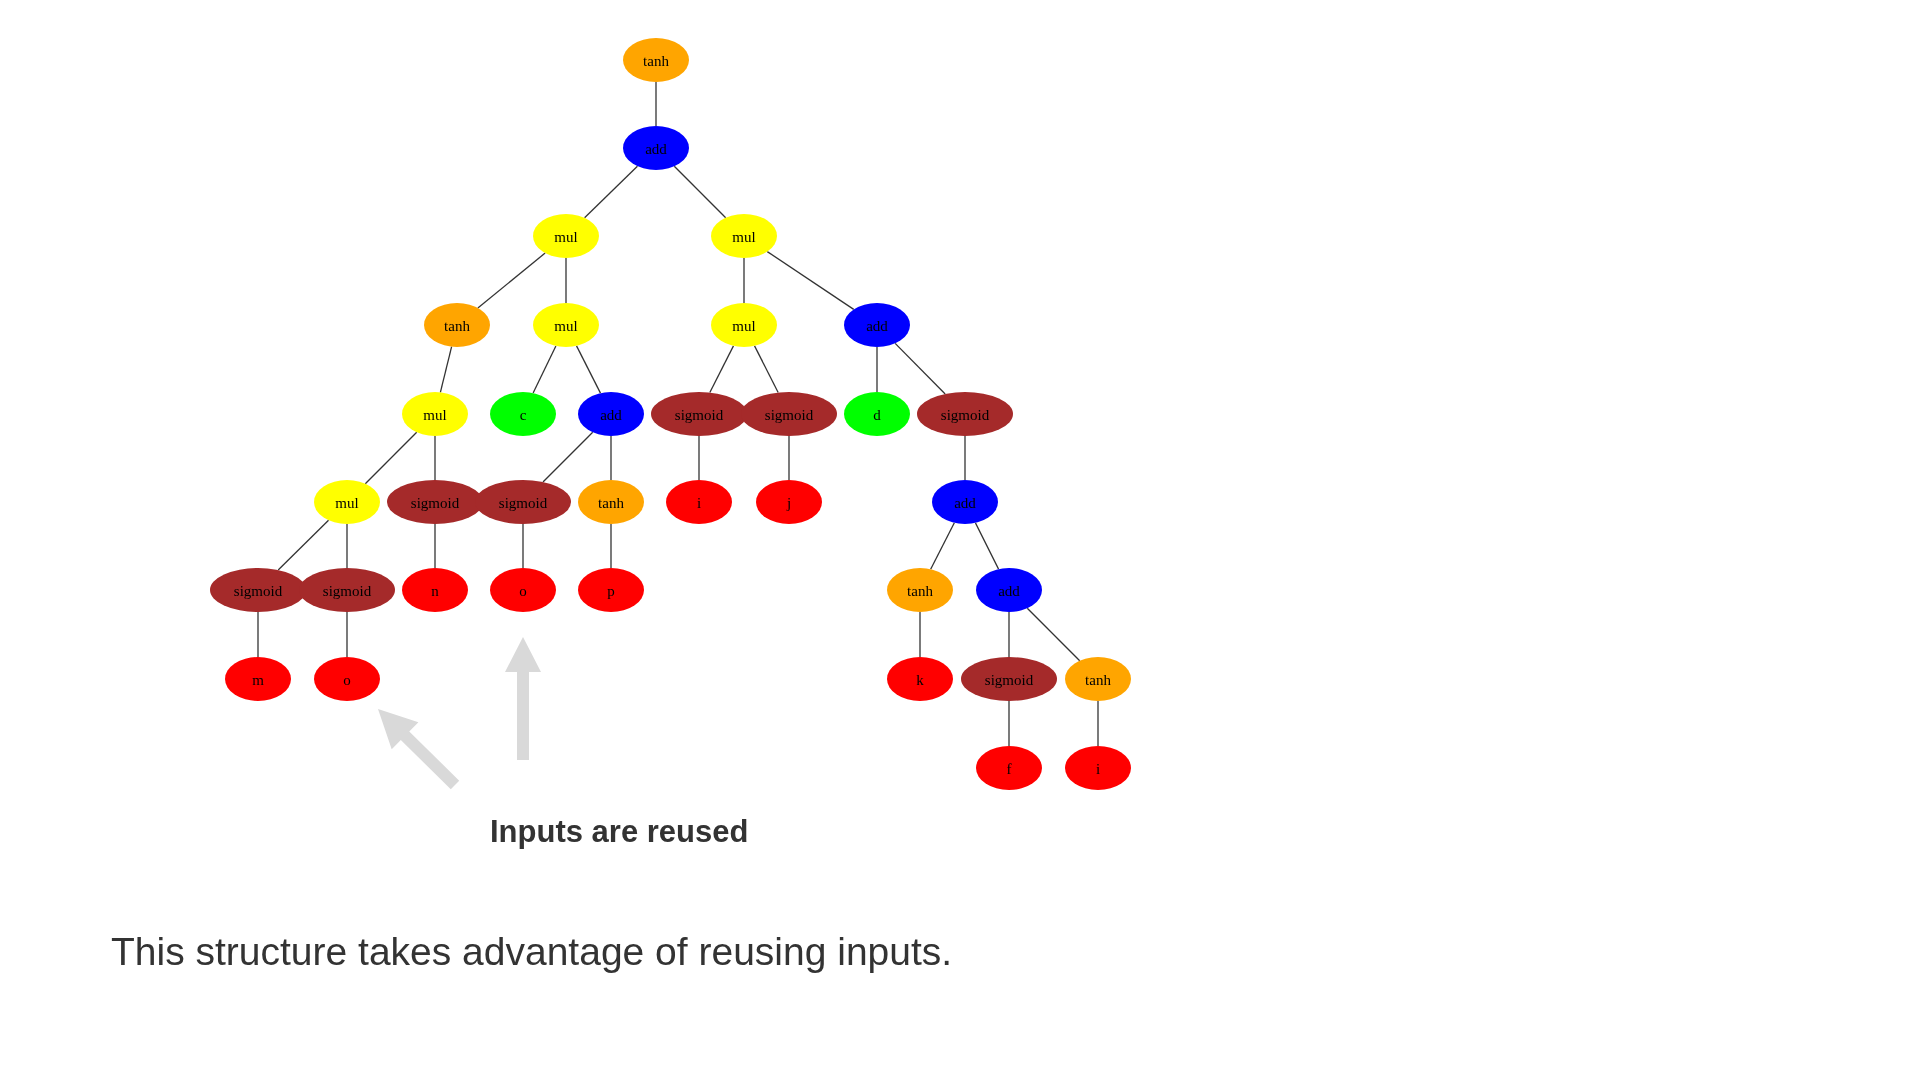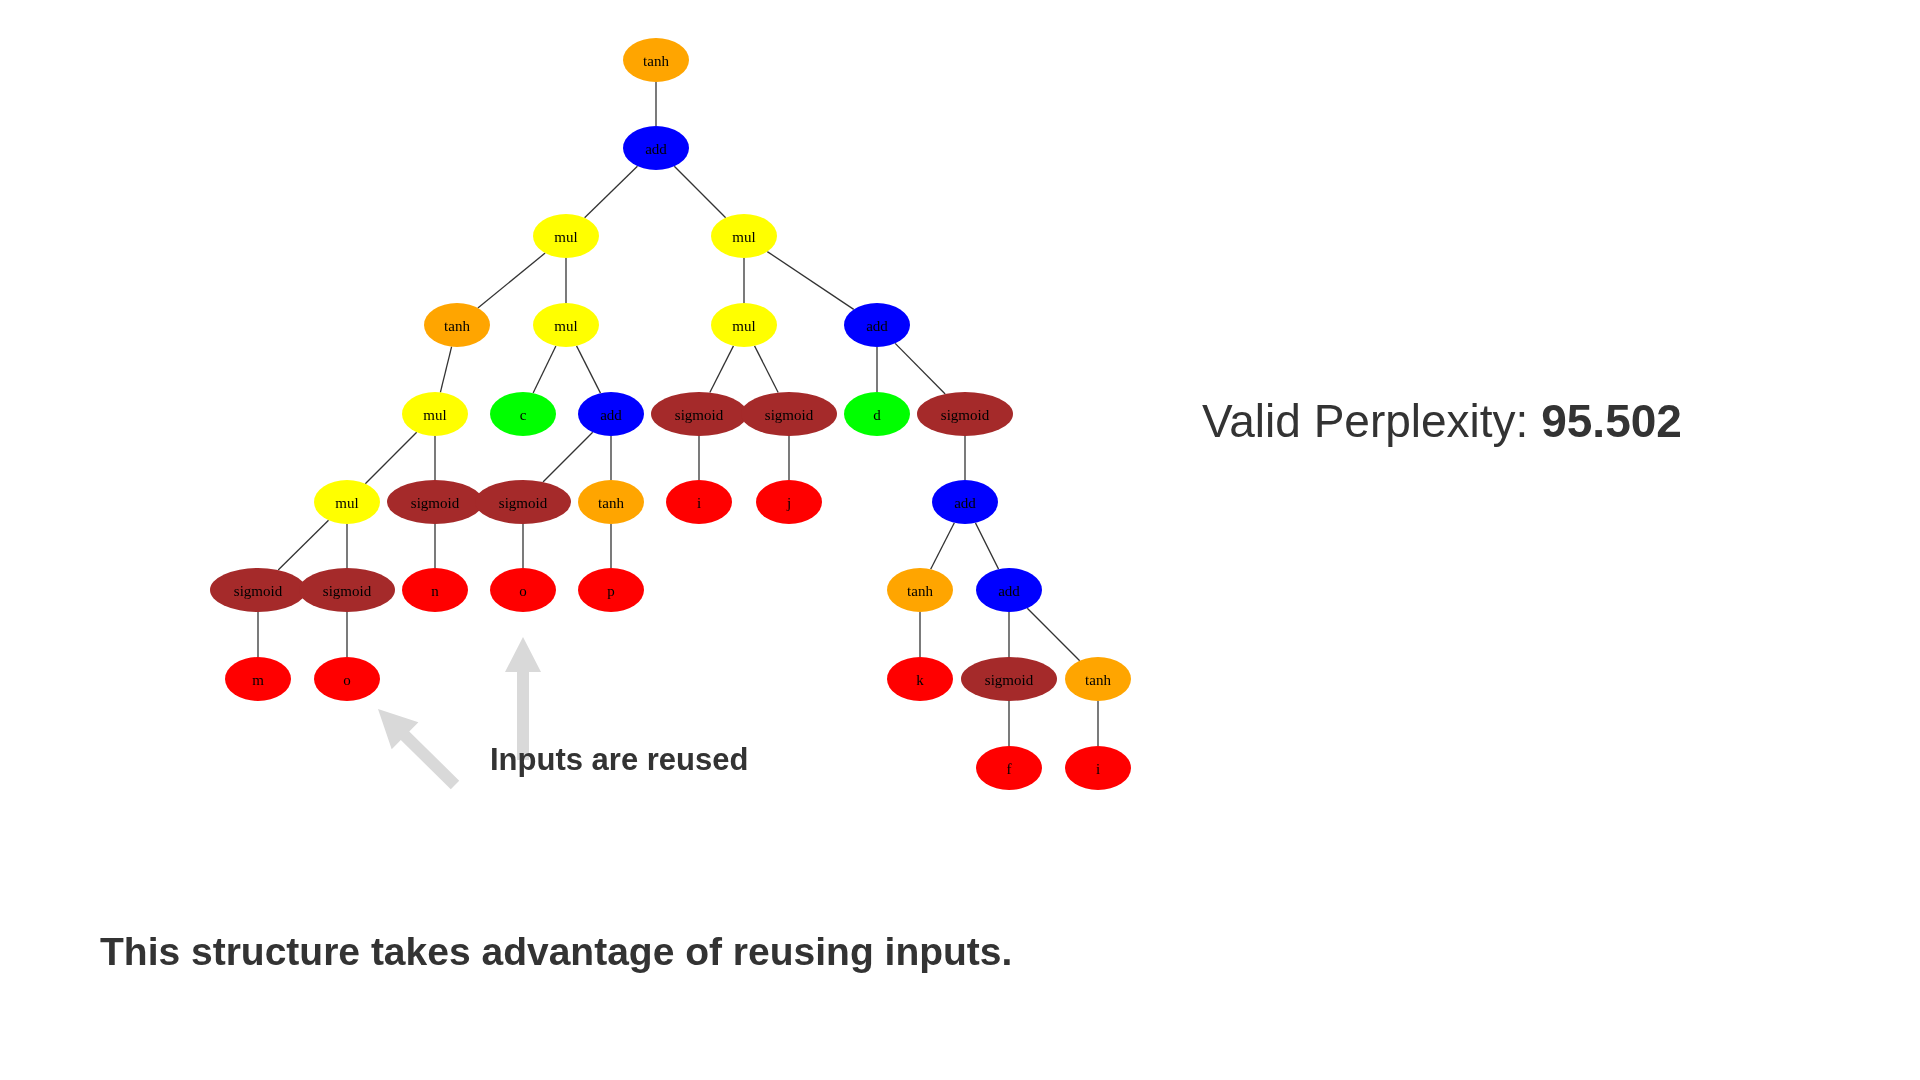--- a/index.html
+++ b/index.html
@@ -1,22 +1,22 @@
 <!DOCTYPE html>
 <html><head>
 <meta charset="utf-8">
 <style>
   html, body { margin:0; padding:0; background:#ffffff; }
   body { width:1920px; height:1080px; position:relative; overflow:hidden; font-family:"Liberation Sans", sans-serif; }
   #tree { position:absolute; left:0; top:0; width:1920px; height:1080px; }
   .node-label { font-family:"Liberation Serif", "DejaVu Serif", serif; font-size:15px; fill:#000; text-anchor:middle; dominant-baseline:central; }
   .stats { position:absolute; left:1202px; top:380px; color:#333333; font-size:46px; line-height:82px; }
   .stats b { font-weight:bold; }
-  .annotation { position:absolute; left:490px; top:742px; color:#333333; font-size:31px; font-weight:bold; }
-  .caption { position:absolute; left:100px; top:930px; color:#333333; font-size:39px;font-weight:bold; }
+  .annotation { position:absolute; left:490px; top:814px; color:#333333; font-size:31px; font-weight:bold; }
+  .caption { position:absolute; left:111px; top:930px; color:#333333; font-size:39px; }
 </style>
 </head>
 <body>
 
 <svg id="tree" xmlns="http://www.w3.org/2000/svg" width="1920" height="1080">
   <g id="edges">
       <line x1="656" y1="82" x2="656" y2="126" stroke="#333333" stroke-width="1.3"></line>
       <line x1="637.4098847868302" y1="166.17700154176606" x2="584.5901152131698" y2="217.82299845823394" stroke="#333333" stroke-width="1.3"></line>
       <line x1="674.3051064754326" y1="166.30510647543255" x2="725.6948935245674" y2="217.69489352456745" stroke="#333333" stroke-width="1.3"></line>
       <line x1="545.1292309388568" y1="253.04127015084168" x2="477.8707690611432" y2="307.9587298491583" stroke="#333333" stroke-width="1.3"></line>
@@ -198,19 +198,16 @@
         <text x="1009" y="769" class="node-label">f</text>
       </g>
       <g>
         <ellipse cx="1098" cy="768" rx="33" ry="22" fill="#ff0000"></ellipse>
         <text x="1098" y="769" class="node-label">i</text>
       </g>
     </g>
 </svg>
 
 <div class="stats">
-  <div>
-    <span>Valid Perplexity: </span><b>95.502</b>
-  </div>
 </div>
 
 <div class="annotation">Inputs are reused</div>
 <div class="caption">This structure takes advantage of reusing inputs.</div>
 
 </body></html>

